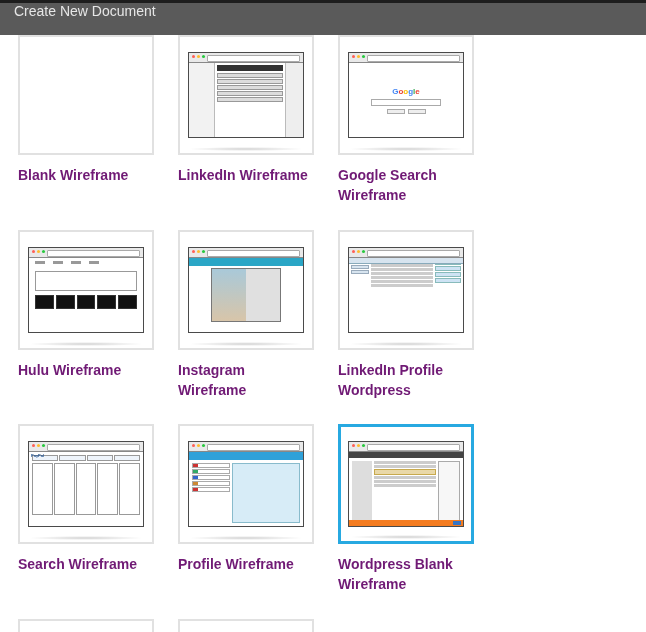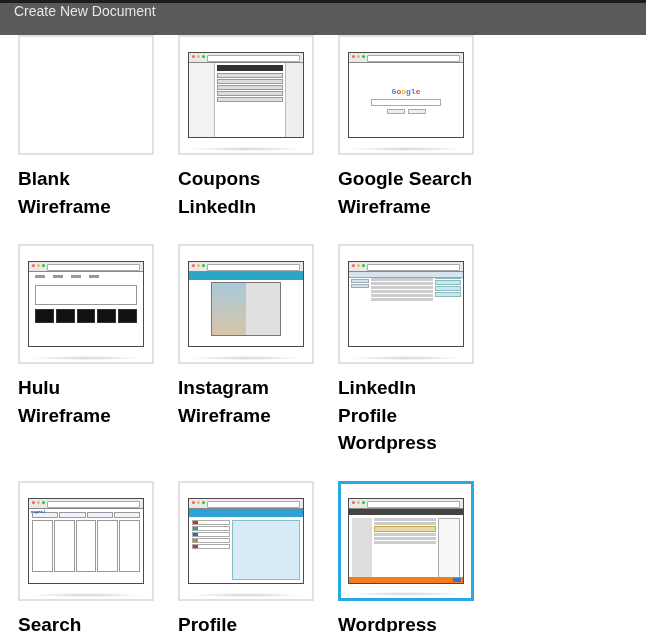--- a/index.html
+++ b/index.html
@@ -6,24 +6,23 @@
   html, body { width: 646px; height: 632px; font-family: "Helvetica Neue", Arial, sans-serif; background: #fff; overflow: hidden; }
   .topbar-border { height: 3px; background: #1d1d1d; }
   .titlebar { height: 32px; background: #5a5a5a; color: #e6e6e6; display: flex; align-items: flex-start; padding: 0 14px; font-size: 14px; font-weight: 500; }
   .content { padding: 0 18px 20px 18px; height: calc(632px - 35px); overflow: auto; }
   .grid { display: flex; flex-wrap: wrap; gap: 24px 24px; }
   .card { width: 136px; cursor: pointer; }
   .thumb {
     width: 136px; height: 120px; border: 2px solid #e1e1e1; background: #fff;
     display: flex; align-items: center; justify-content: center; padding: 6px;
     position: relative;
-    font-family: Liberation Mono, monospace;
   }
   .card.selected .thumb { border: 3px solid #27a9e1; }
-  .card-label { margin-top: 10px; font-size: 19px; font-weight: 700; color: #000000; line-height: 1.45; }
+  .card-label { margin-top: 10px; font-size: 14px; font-weight: 700; color: #701a75; line-height: 1.45; }
   
   .mini {
     width: 116px; height: 86px; border: 1px solid #4a4a4a; background: #fff; position: relative;
     display: flex; flex-direction: column; font-size: 3px; color: #444;
   }
   .mini .chrome { height: 10px; background: #e9e9e9; border-bottom: 1px solid #888; position: relative; }
   .mini .chrome::before {
     content: ""; position: absolute; left: 3px; top: 2px; width: 3px; height: 3px; border-radius: 50%;
     background: #ff5f56; box-shadow: 5px 0 0 #ffbd2e, 10px 0 0 #27c93f;
   }
@@ -127,21 +126,21 @@
                 <div class="row"></div>
                 <div class="row"></div>
                 <div class="row"></div>
                 <div class="row"></div>
               </div>
               <div class="r2"></div>
             </div>
           </div>
           <div class="shadow-line"></div>
         </div>
-        <div class="card-label">Coupons LinkedIn</div>
+        <div class="card-label">LinkedIn Wireframe</div>
       </div>
       <div class="card">
         <div class="thumb">
           <div class="mini mini-google">
             <div class="chrome"></div>
             <div class="body">
               <div class="logo"><span>G</span><span>o</span><span>o</span><span>g</span><span>l</span><span>e</span></div>
               <div class="sbox"></div>
               <div class="btns">
                 <div class="btn"></div>

